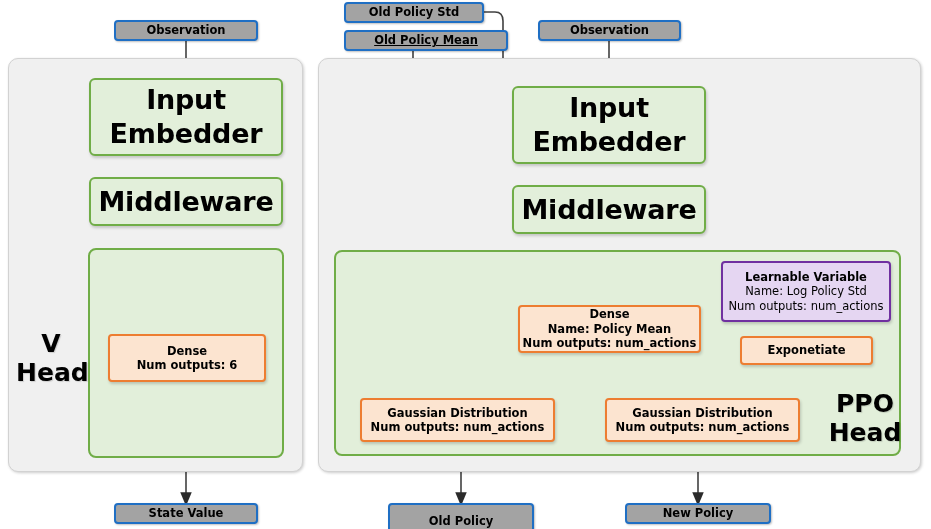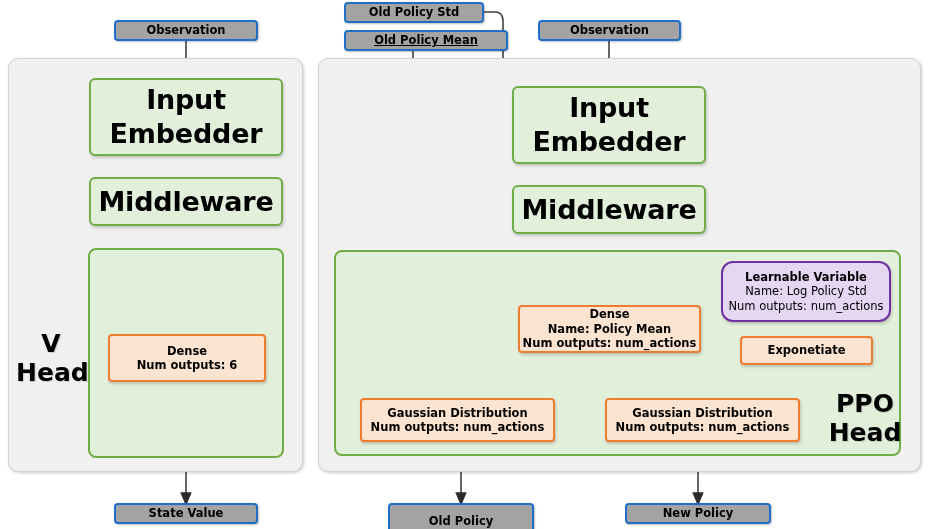--- a/index.html
+++ b/index.html
@@ -71,21 +71,21 @@
   }
   .orange-box .sub {
     font-weight: bold;
     font-size: 11.5px;
   }
 
   
   .purple-box {
     background: #e5d6f2;
     border: 2px solid #7030a0;
-    border-radius: 12px;
+    border-radius: 4px;
     box-shadow: 1px 2px 3px rgba(0,0,0,0.18);
     font-size: 11px;
     color: #000;
   }
   .purple-box .title { font-weight: bold; font-size: 11.5px; }
   .purple-box .sub { font-weight: normal; font-size: 11.5px; }
 
   
   .blue-box {
     background: #a3a3a3;

